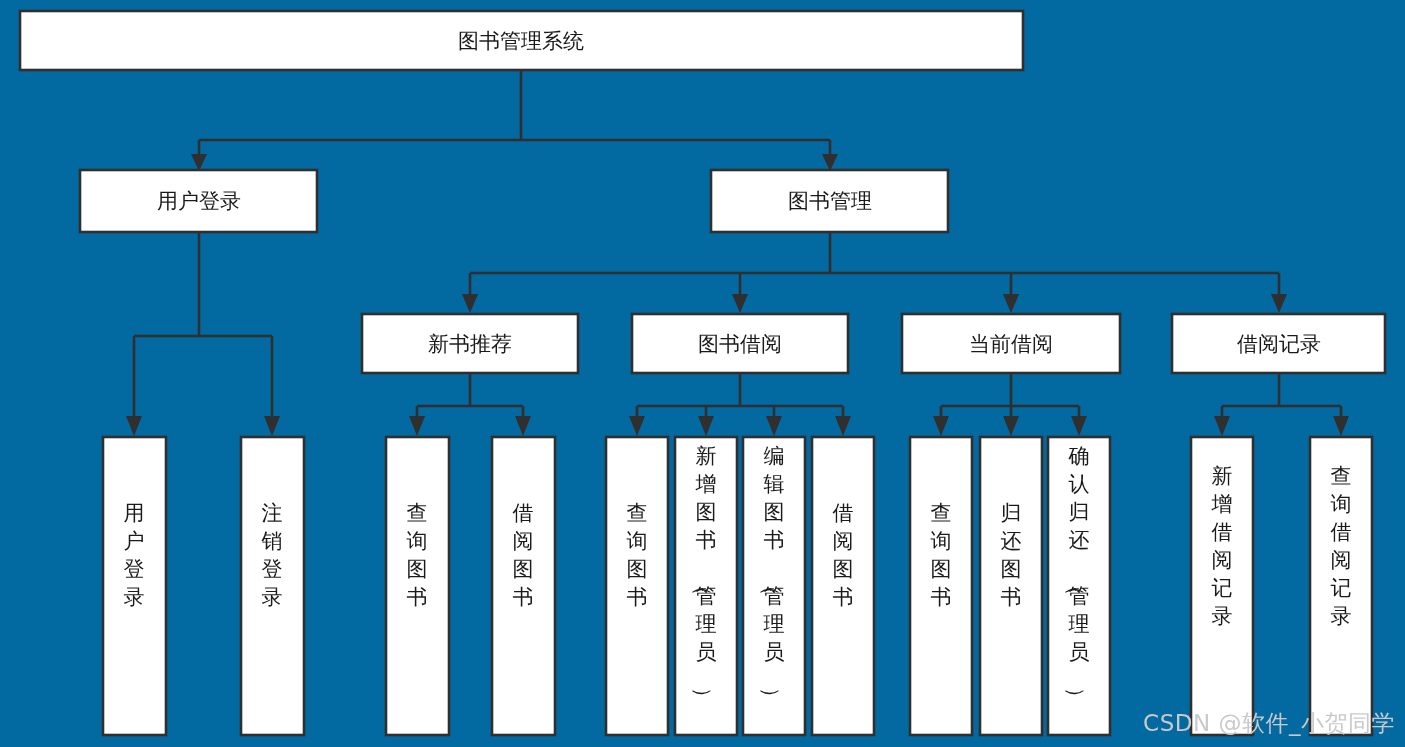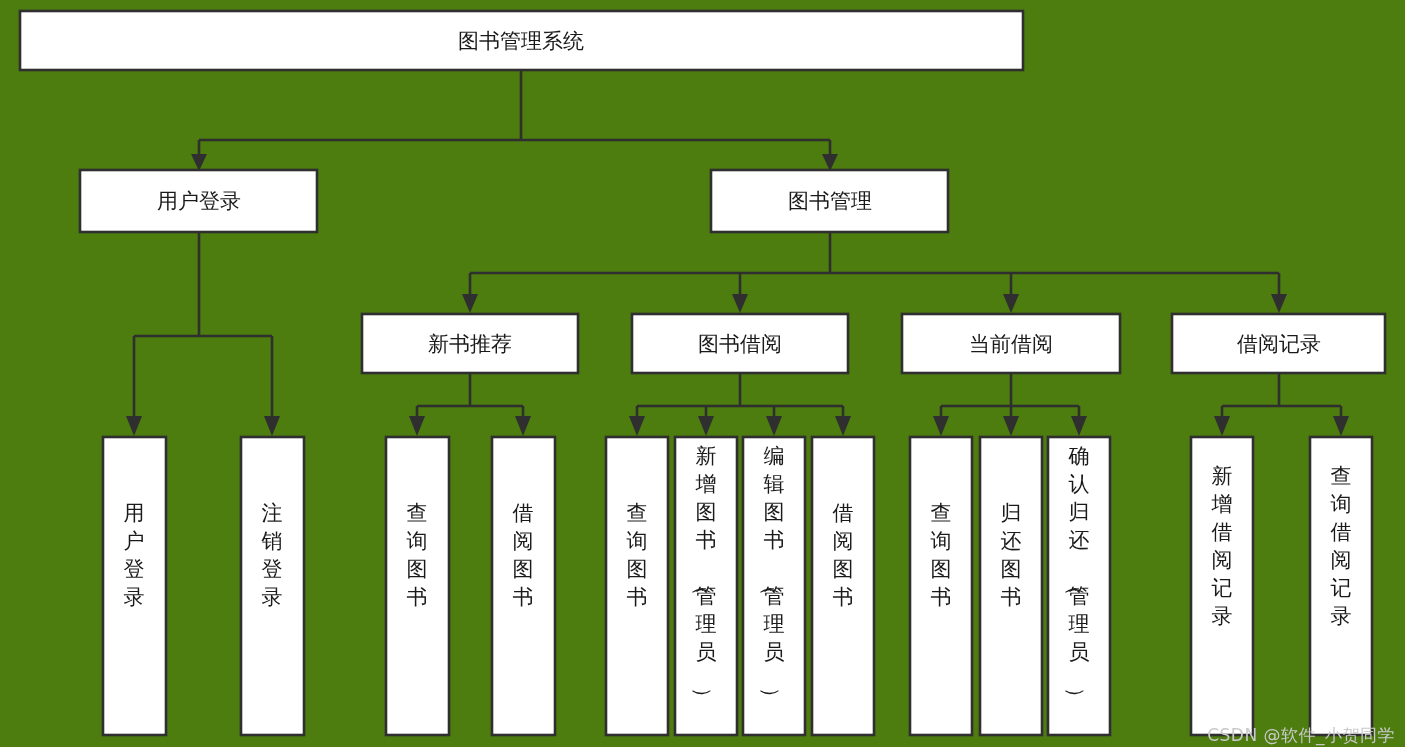--- a/index.html
+++ b/index.html
@@ -1,36 +1,36 @@
 <!DOCTYPE html>
 <html><head>
 <meta charset="utf-8">
 <style>
   html,body{margin:0;padding:0;background:#ffffff;}
   body{
     font-family:"DejaVu Sans","Liberation Sans",sans-serif;
     width:1405px;height:747px;overflow:hidden;
   }
-  #diagram-root{position:relative;width:1405px;height:747px;background:#4d7c0f;}
+  #diagram-root{position:relative;width:1405px;height:747px;background:#0369a1;}
   svg#tree{position:absolute;left:0;top:0;width:1405px;height:747px;}
   .node-rect{fill:#ffffff;stroke:#2f2f2f;stroke-width:2.6;}
   .edge{stroke:#2f2f2f;stroke-width:2.6;fill:none;stroke-linecap:butt;}
   .arrow-head{fill:#2f2f2f;stroke:none;}
   .node-label{
     font-family:"DejaVu Sans","Liberation Sans",sans-serif;
     fill:#1a1a1a;font-size:21px;text-anchor:middle;dominant-baseline:middle;
   }
   .leaf-label{
     font-family:"DejaVu Sans","Liberation Sans",sans-serif;
     fill:#1a1a1a;font-size:21px;text-anchor:middle;
   }
   .watermark{
-    position:absolute;right:10px;bottom:0;
-    font-family:"DejaVu Sans","Liberation Sans",sans-serif;
-    font-size:17px;color:#c9c9c9;letter-spacing:.5px;white-space:nowrap;
+    position:absolute;right:10px;bottom:8px;
+    font-family:"DejaVu Sans","Liberation Sans",sans-serif;
+    font-size:23px;color:#c9c9c9;letter-spacing:.5px;white-space:nowrap;
     pointer-events:none;
   }
 </style>
 </head>
 <body>
 
 <div id="diagram-root">
 
   <svg id="tree" viewBox="0 0 1405 747">
     <defs></defs>

